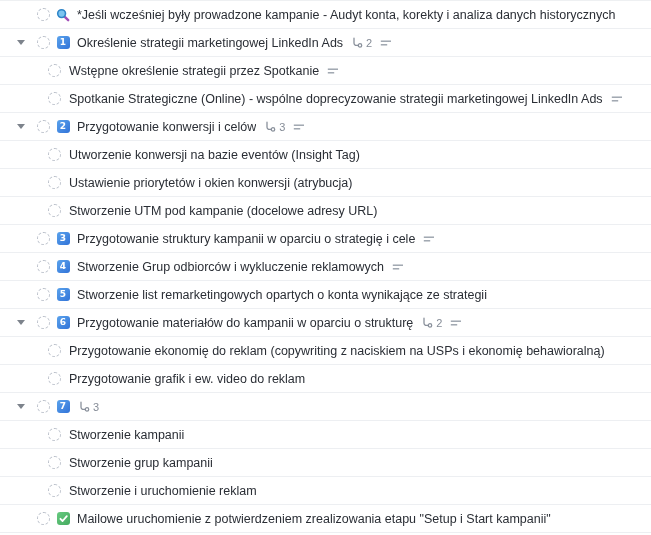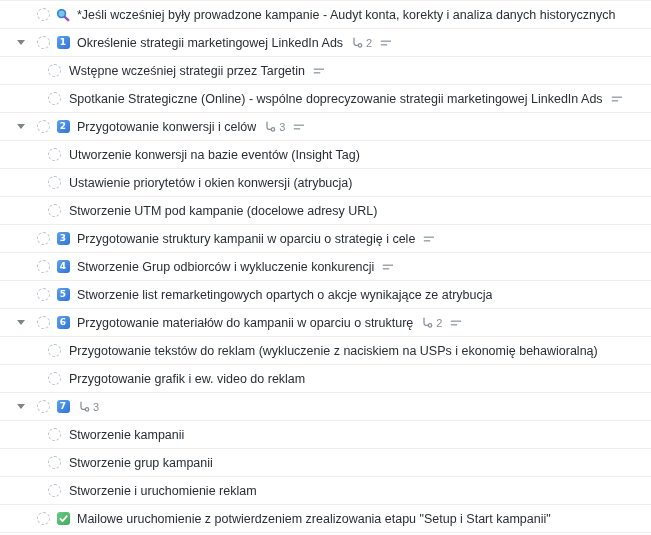--- a/index.html
+++ b/index.html
@@ -85,21 +85,21 @@
       <svg width="12" height="10" viewBox="0 0 12 10">
         <line x1="0.8" y1="3.2" x2="11" y2="3.2" stroke="#98a0aa" stroke-width="1.4"></line>
         <line x1="0.8" y1="6.8" x2="7.2" y2="6.8" stroke="#98a0aa" stroke-width="1.4"></line>
       </svg>
     </span>
   </div>
     <div class="row level-1">
 
     <span class="status-circle"></span>
 
-    <span class="label">Wstępne wcześniej strategii przez Targetin</span>
+    <span class="label">Wstępne określenie strategii przez Spotkanie</span>
 
     <span class="meta-desc">
       <svg width="12" height="10" viewBox="0 0 12 10">
         <line x1="0.8" y1="3.2" x2="11" y2="3.2" stroke="#98a0aa" stroke-width="1.4"></line>
         <line x1="0.8" y1="6.8" x2="7.2" y2="6.8" stroke="#98a0aa" stroke-width="1.4"></line>
       </svg>
     </span>
   </div>
     <div class="row level-1">
 
@@ -179,39 +179,39 @@
   </div>
     <div class="row level-0">
     <span class="toggle-slot empty">
       <span class="toggle-tri"></span>
     </span>
     <span class="status-circle"></span>
     <span class="emoji-slot">
       <span class="keycap">4</span>
 
     </span>
-    <span class="label">Stworzenie Grup odbiorców i wykluczenie konkurencji</span>
+    <span class="label">Stworzenie Grup odbiorców i wykluczenie reklamowych</span>
 
     <span class="meta-desc">
       <svg width="12" height="10" viewBox="0 0 12 10">
         <line x1="0.8" y1="3.2" x2="11" y2="3.2" stroke="#98a0aa" stroke-width="1.4"></line>
         <line x1="0.8" y1="6.8" x2="7.2" y2="6.8" stroke="#98a0aa" stroke-width="1.4"></line>
       </svg>
     </span>
   </div>
     <div class="row level-0">
     <span class="toggle-slot empty">
       <span class="toggle-tri"></span>
     </span>
     <span class="status-circle"></span>
     <span class="emoji-slot">
       <span class="keycap">5</span>
 
     </span>
-    <span class="label">Stworzenie list remarketingowych opartych o akcje wynikające ze atrybucja</span>
+    <span class="label">Stworzenie list remarketingowych opartych o konta wynikające ze strategii</span>
 
   </div>
     <div class="row level-0">
     <span class="toggle-slot">
       <span class="toggle-tri"></span>
     </span>
     <span class="status-circle"></span>
     <span class="emoji-slot">
       <span class="keycap">6</span>
 
@@ -228,21 +228,21 @@
       <svg width="12" height="10" viewBox="0 0 12 10">
         <line x1="0.8" y1="3.2" x2="11" y2="3.2" stroke="#98a0aa" stroke-width="1.4"></line>
         <line x1="0.8" y1="6.8" x2="7.2" y2="6.8" stroke="#98a0aa" stroke-width="1.4"></line>
       </svg>
     </span>
   </div>
     <div class="row level-1">
 
     <span class="status-circle"></span>
 
-    <span class="label">Przygotowanie tekstów do reklam (wykluczenie z naciskiem na USPs i ekonomię behawioralną)</span>
+    <span class="label">Przygotowanie ekonomię do reklam (copywriting z naciskiem na USPs i ekonomię behawioralną)</span>
 
   </div>
     <div class="row level-1">
 
     <span class="status-circle"></span>
 
     <span class="label">Przygotowanie grafik i ew. video do reklam</span>
 
   </div>
     <div class="row level-0">

